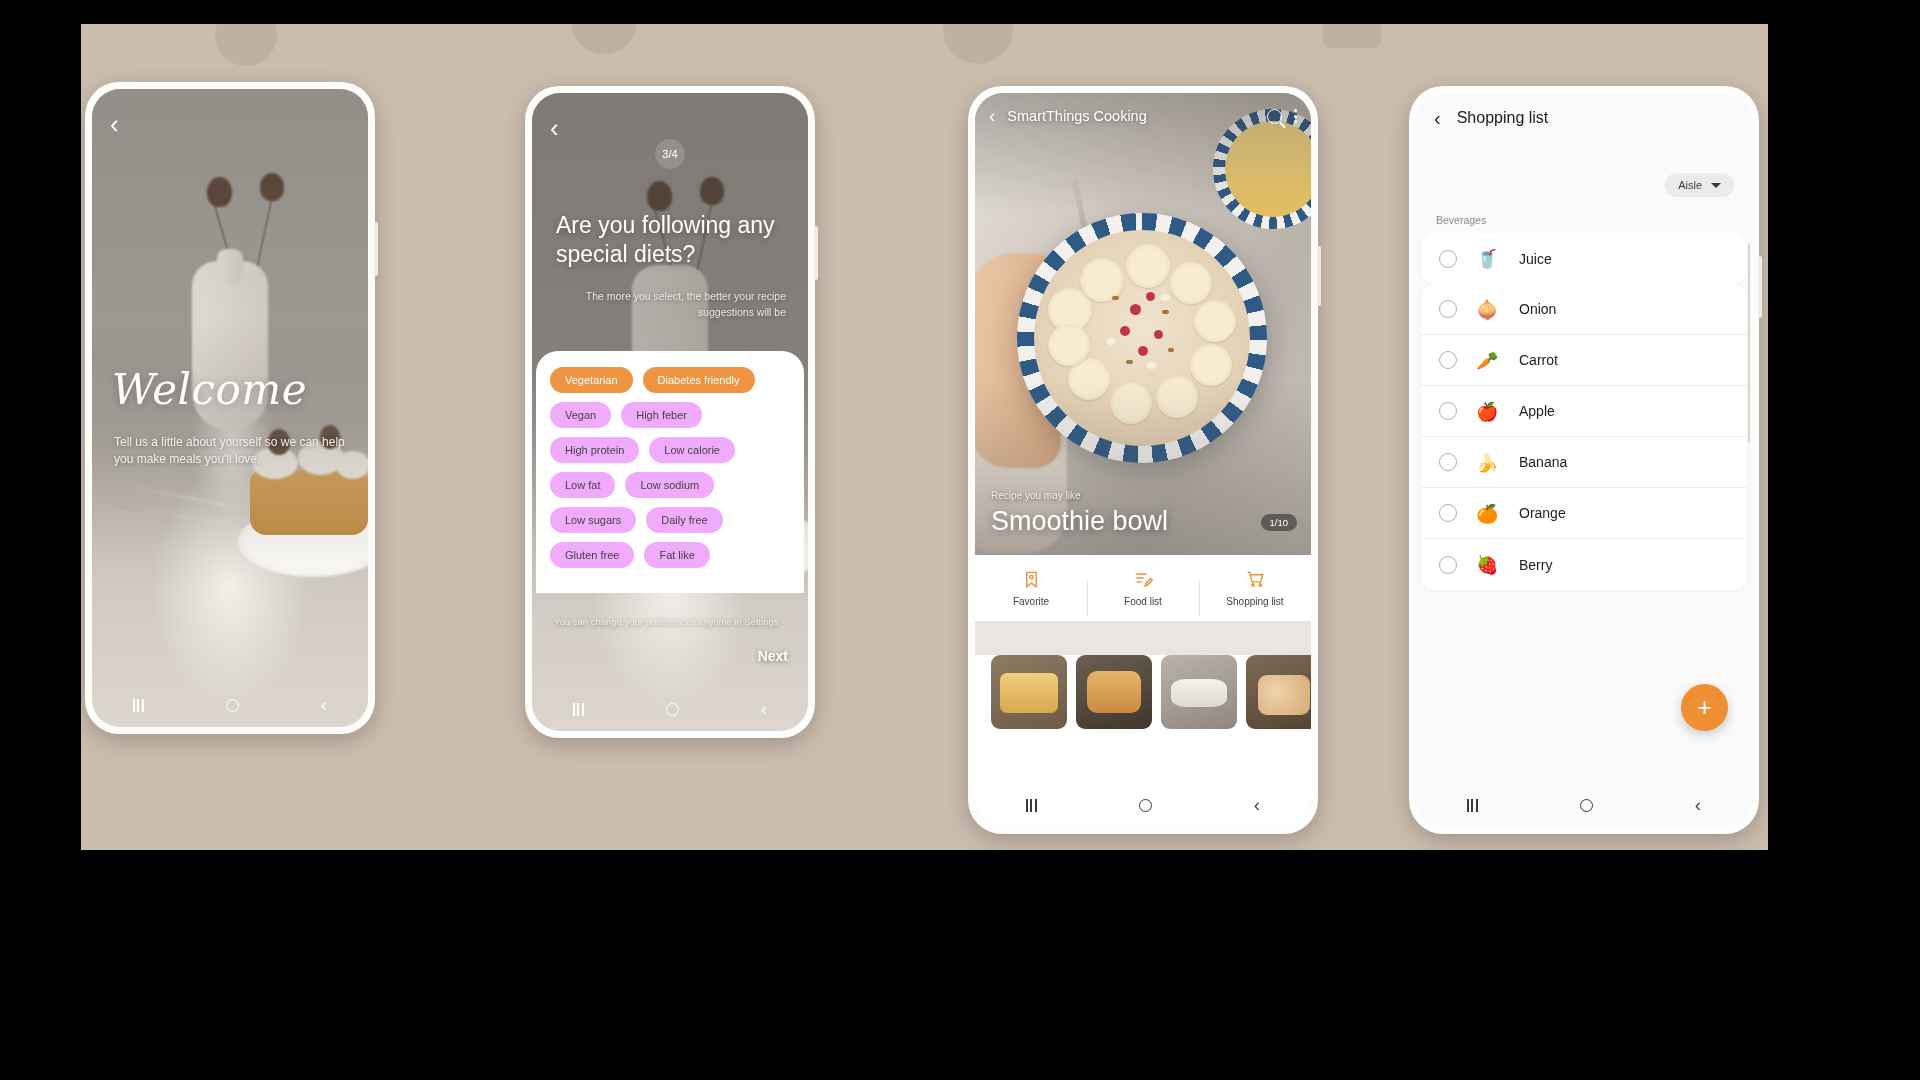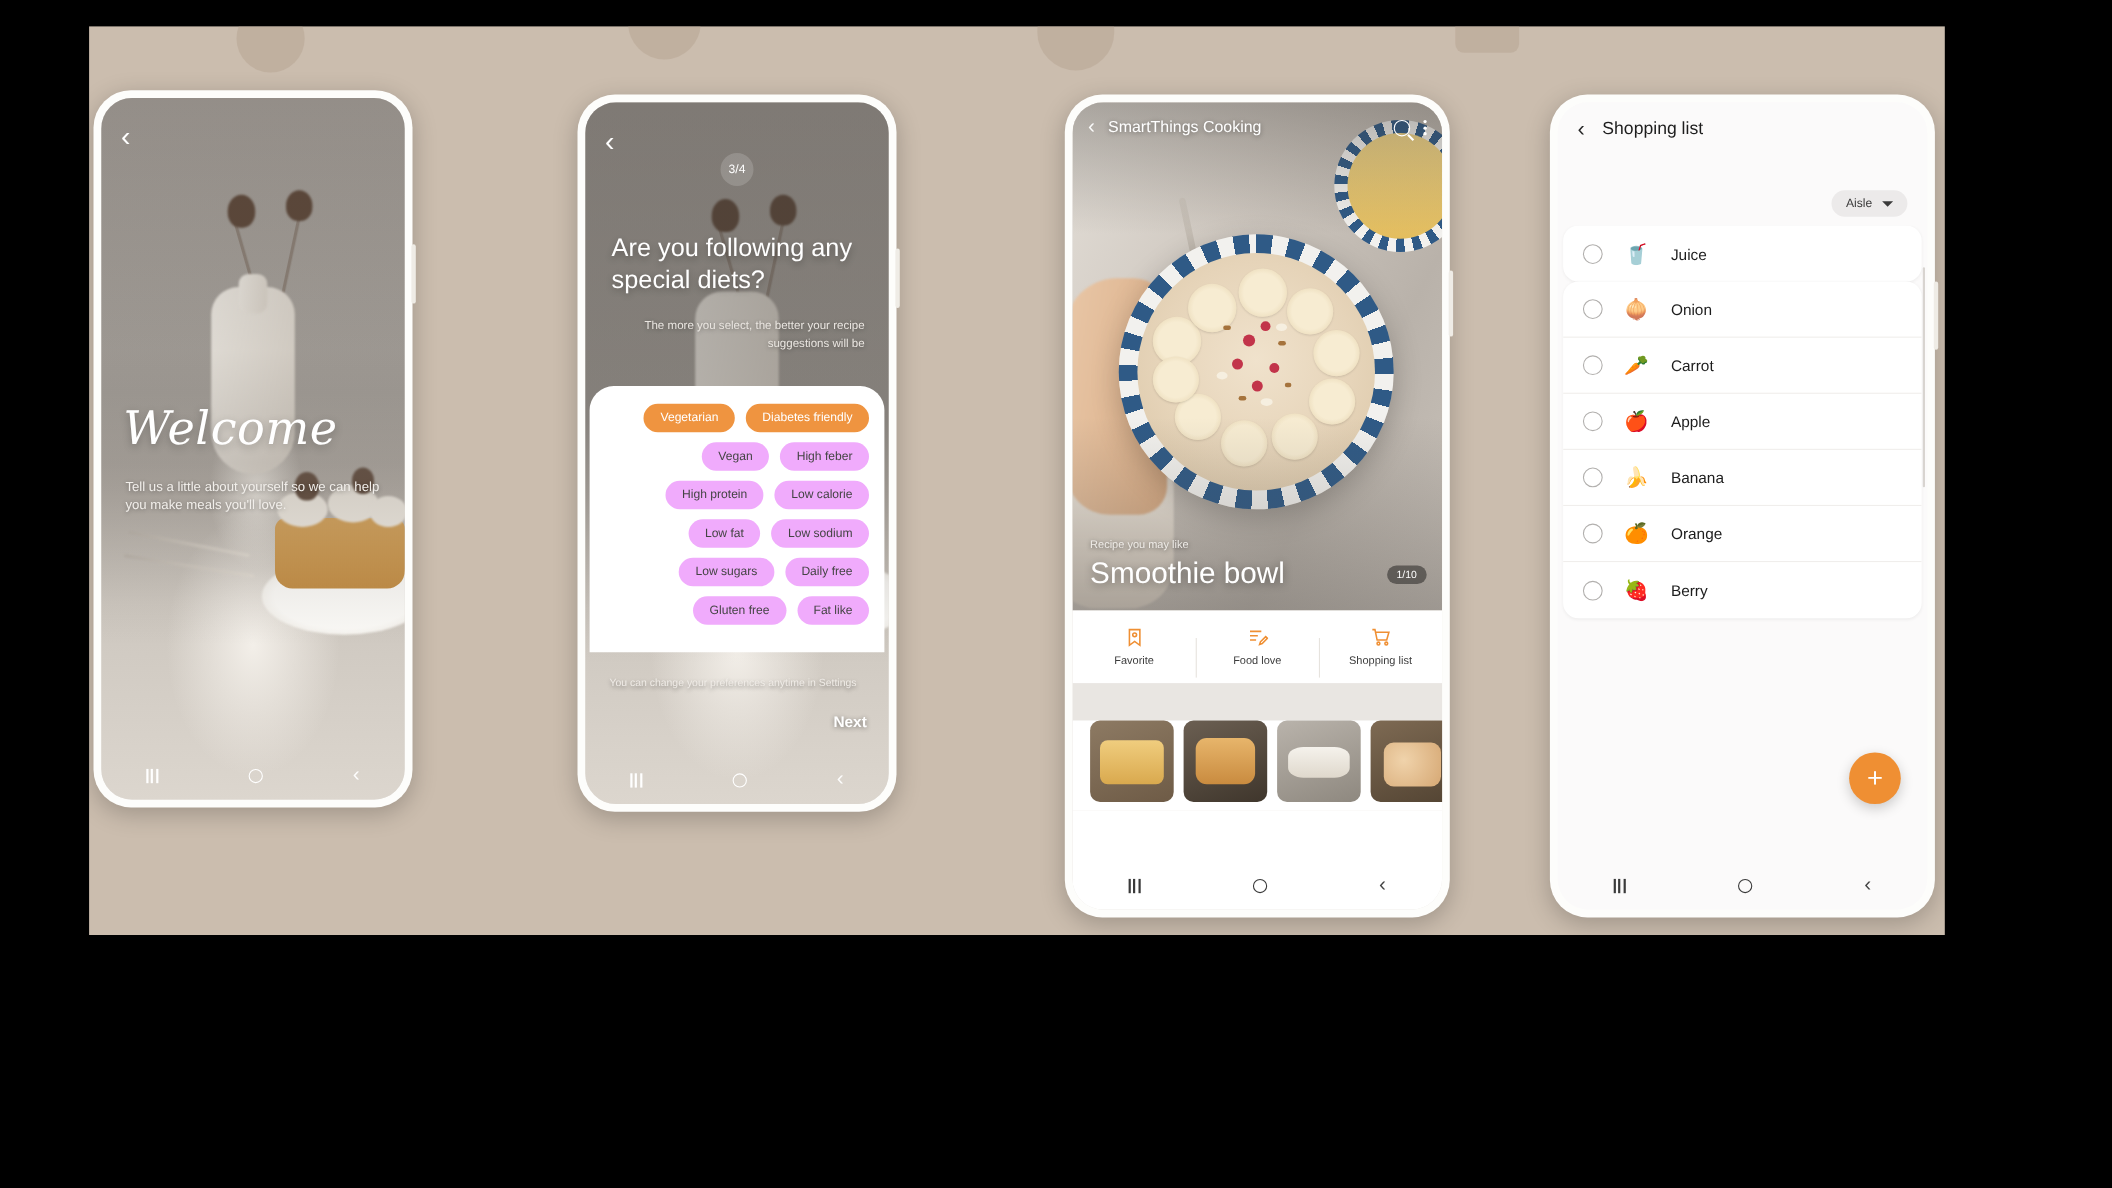--- a/index.html
+++ b/index.html
@@ -70,21 +70,21 @@
              width:30px; height:30px; border-radius:50%; background:rgba(255,255,255,.16);
              color:#fff; font-size:11px; display:flex; align-items:center; justify-content:center; }
   .q-title { position:absolute; left:24px; top:118px; width:240px; color:#fff;
              font-size:23px; line-height:1.26; font-weight:400;
              text-shadow:0 2px 7px rgba(0,0,0,.3); }
   .q-sub { position:absolute; left:24px; top:196px; width:230px; color:#eae6e1;
            font-size:10.5px; line-height:1.5; text-shadow:0 1px 4px rgba(0,0,0,.35);text-align:right; }
 
   .sheet { position:absolute; left:4px; right:4px; top:258px; height:242px;
            background:#fff; border-radius:22px 22px 0 0; padding:16px 14px; }
-  .chips { display:flex; flex-wrap:wrap; gap:9px 10px; justify-content:flex-end; }
+  .chips { display:flex; flex-wrap:wrap; gap:9px 10px; justify-content:flex-start; }
   .chip { border-radius:17px; padding:7px 15px; font-size:11px; color:#444;
           background:#f0abfc; white-space:nowrap; cursor:pointer; }
   .chip.sel { background:#ef9440; color:#fff; }
   .note2 { position:absolute; left:22px; right:18px; top:523px; color:#f0ece7;
            font-size:9.5px; text-shadow:0 1px 4px rgba(0,0,0,.4); }
   .nextbtn { position:absolute; right:20px; top:555px; color:#fff; font-size:14px;
              font-weight:600; text-shadow:0 1px 5px rgba(0,0,0,.45); cursor:pointer; }
 
   
   #p3 { left:968px; top:86px; width:350px; height:748px; }
@@ -358,21 +358,21 @@
             <path d="M6 3h12v18l-6-4.5L6 21z"></path>
               <circle cx="12" cy="9" r="2.2"></circle>
           </svg>
           <span class="act-lb">Favorite</span>
         </div>
         <div class="act">
           <svg width="19" height="19" viewBox="0 0 24 24" fill="none" stroke="#ef8f33" stroke-width="1.8">
             <path d="M3 5h13M3 10h9M3 15h7"></path>
               <path d="M15 17l6-6 2 2-6 6-3 1z"></path>
           </svg>
-          <span class="act-lb">Food love</span>
+          <span class="act-lb">Food list</span>
         </div>
         <div class="act">
           <svg width="19" height="19" viewBox="0 0 24 24" fill="none" stroke="#ef8f33" stroke-width="1.8">
             <path d="M2 3h3l2.5 12h11L21 6H6"></path>
               <circle cx="9" cy="19" r="1.6"></circle>
               <circle cx="18" cy="19" r="1.6"></circle>
           </svg>
           <span class="act-lb">Shopping list</span>
         </div>
       </div>
@@ -407,20 +407,21 @@
         <span class="title4">Shopping list</span>
       </div>
 
       <div class="aisle">
         <span class="aisle-lb">Aisle</span>
         <span class="caret"></span>
       </div>
 
       <div class="list-wrap">
         <div id="group-list">
+            <div class="grp">Beverages</div>
             <div class="card">
               <div class="row4">
                 <span class="cbx"></span>
                 <span class="emo">🥤</span>
                 <span class="itm">Juice</span>
               </div>
             </div>
             <div class="card">
               <div class="row4">
                 <span class="cbx"></span>

